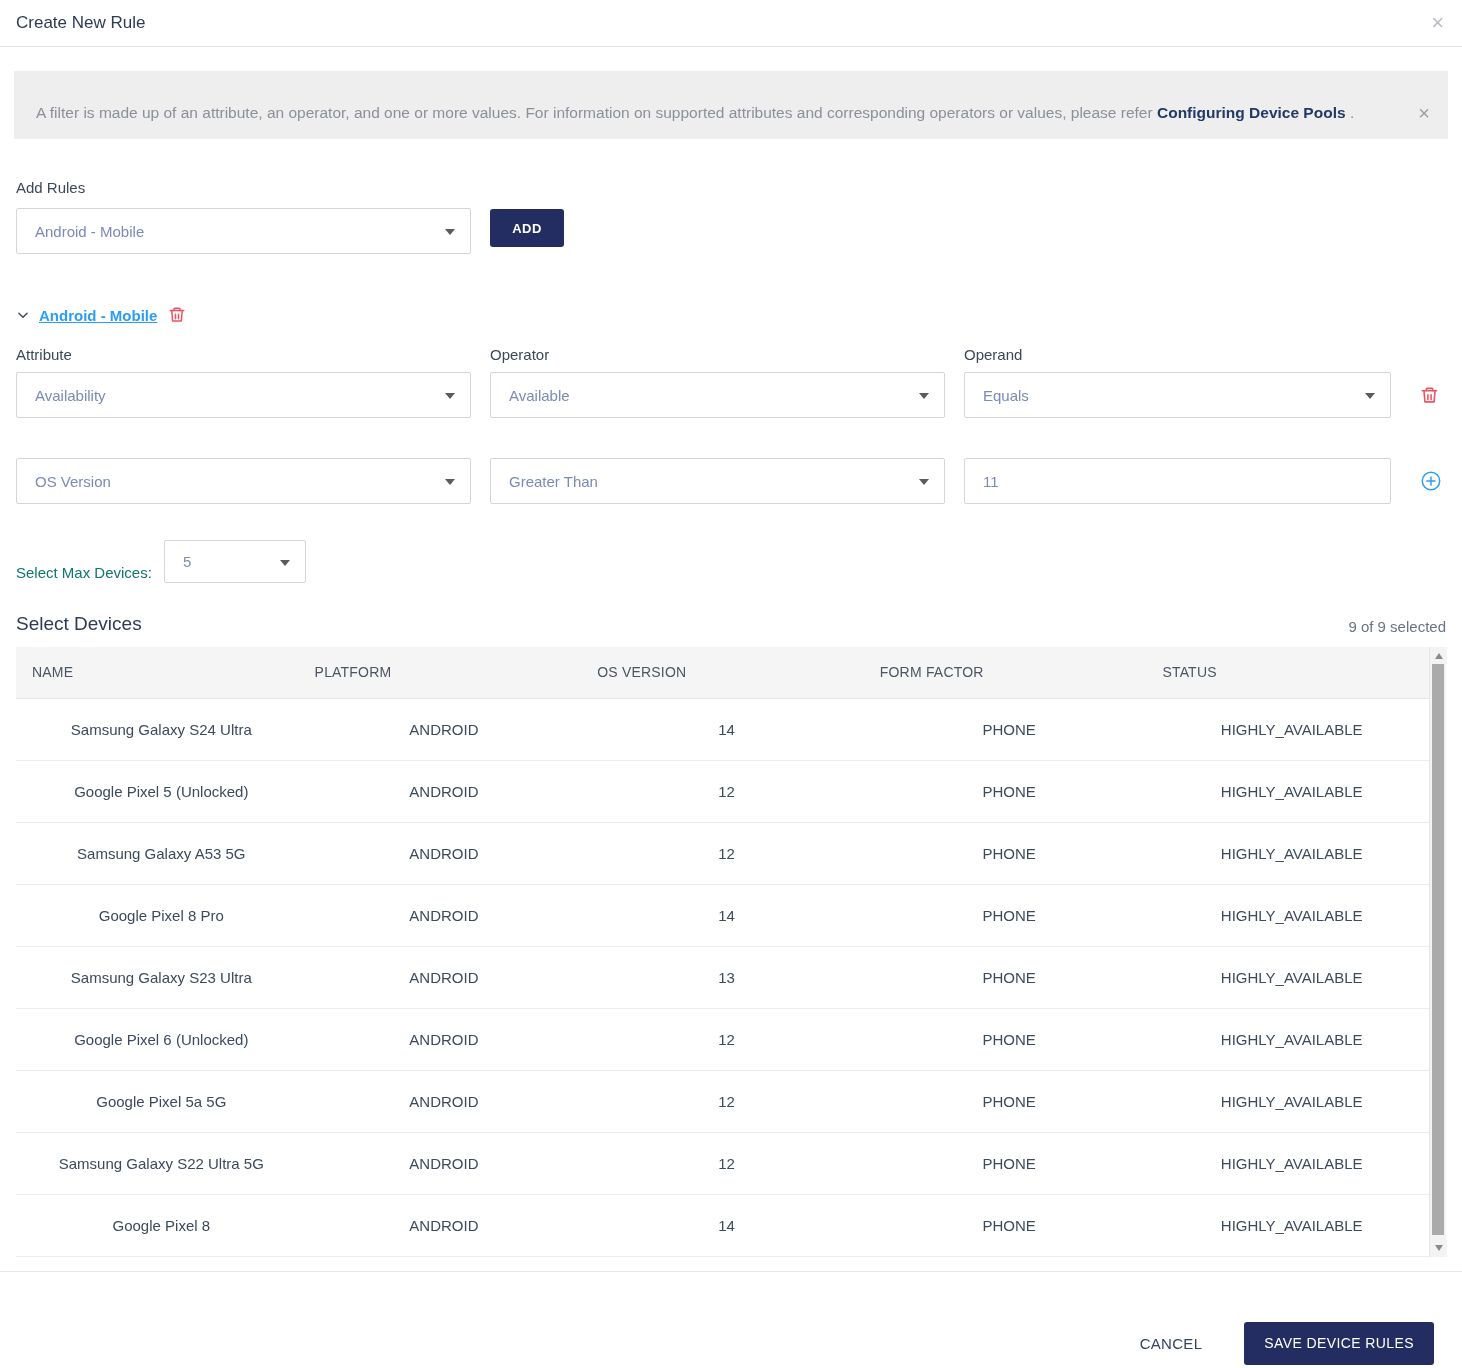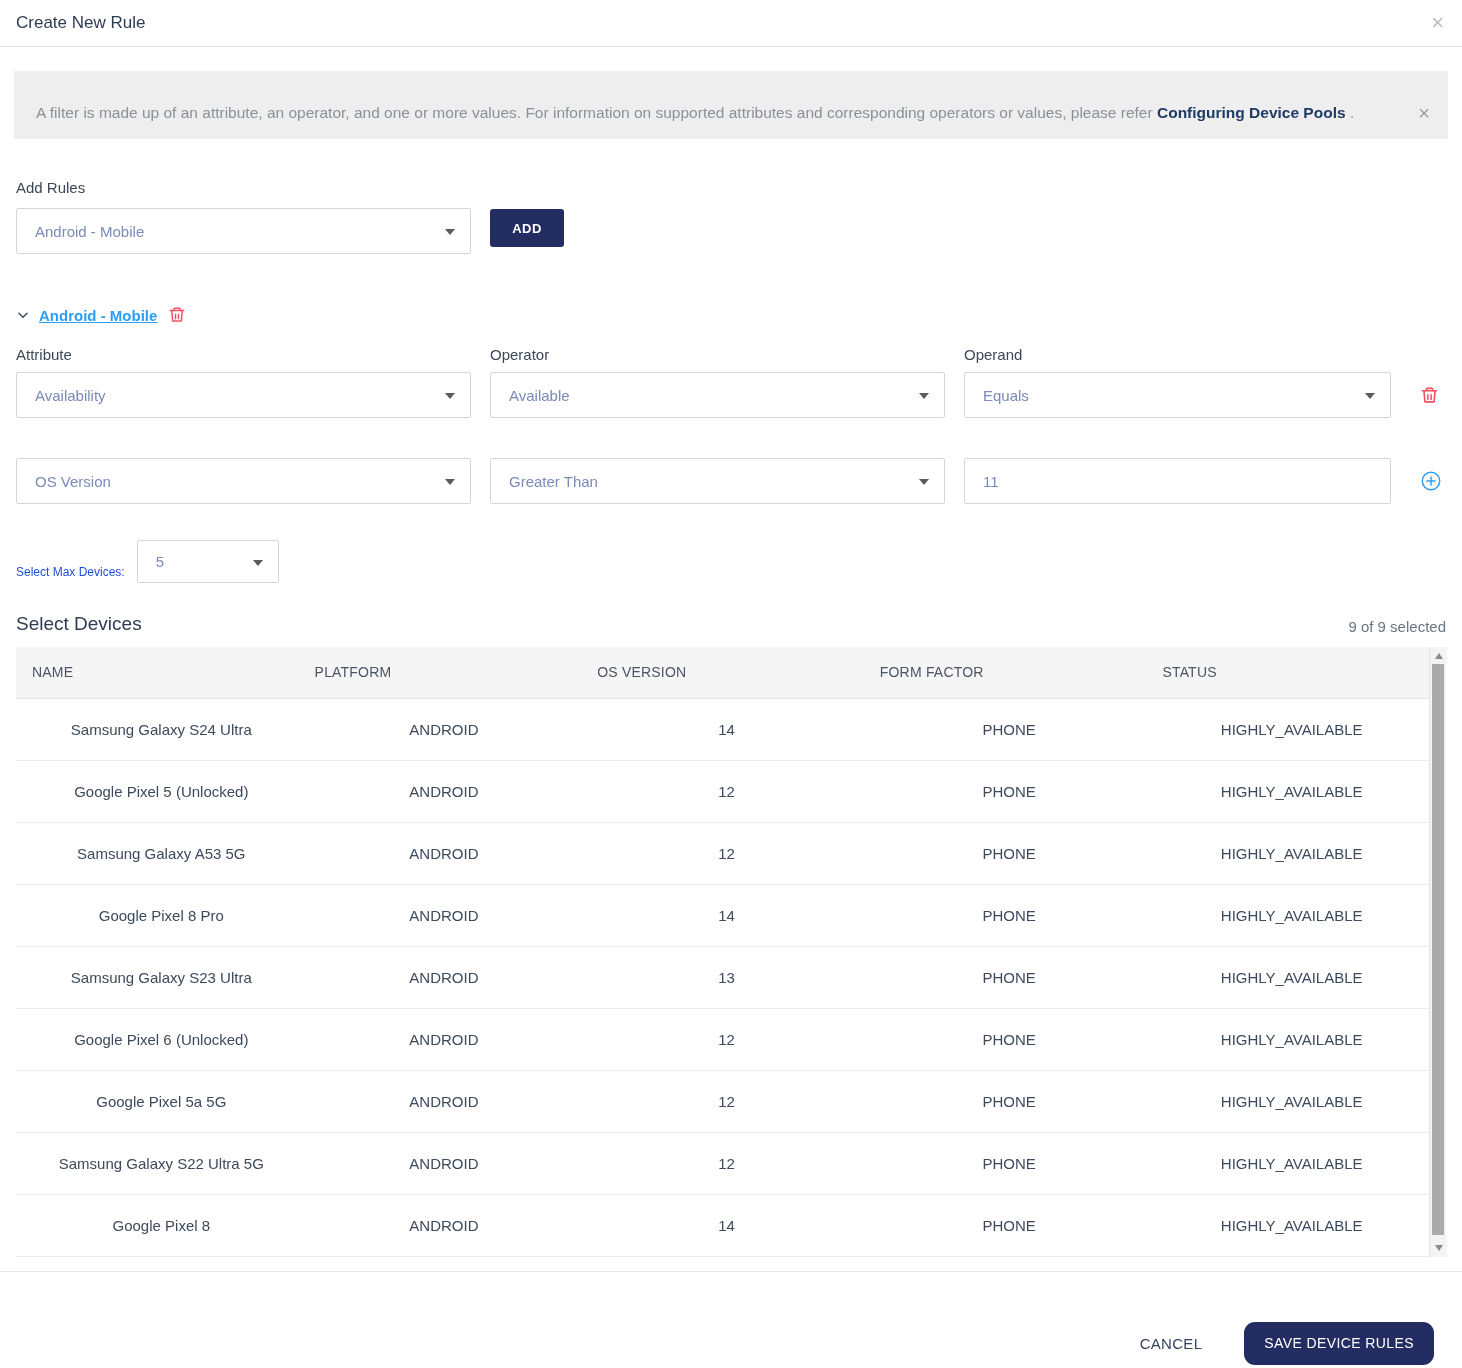--- a/index.html
+++ b/index.html
@@ -47,21 +47,21 @@
     align-items:center; justify-content:center; padding:2px; }
 
   .rule-grid { display:grid; grid-template-columns:455px 455px 427px 1fr; column-gap:19px; }
   .labels-row { margin-top:20px; font-size:15px; color:#3c4858; }
   .rule-row { margin-top:9px; align-items:center; }
   .rule-row + .rule-row { margin-top:40px; }
   .rule-row .row-action { justify-self:start; padding-left:10px; }
 
   
   .max-row { margin-top:36px; display:flex; align-items:center; gap:12px; }
-  .max-row .label { font-size:12px; color:#1d4ed8;margin-top:21px; }
+  .max-row .label { font-size:15px; color:#0f766e;margin-top:21px; }
   .max-row .select { width:142px; height:43px; }
 
   
   .devices-header { margin-top:30px; display:flex; justify-content:space-between; align-items:flex-end; }
   .devices-title { font-size:19px; color:#2e3b52; font-weight:500; }
   .devices-count { font-size:15px; color:#6a7383; }
 
   .table-wrap { position:relative; margin-top:12px; }
   table { width:calc(100% - 17px); border-collapse:collapse; table-layout:fixed; }
   thead th { height:51px; background:#f5f5f6; text-align:left; padding:0 8px 0 16px;
@@ -81,21 +81,21 @@
     border-bottom:6px solid #8a8a8a; }
   .sb-tri-down { width:0; height:0; border-left:4px solid transparent; border-right:4px solid transparent;
     border-top:6px solid #8a8a8a; }
   .sb-thumb { position:absolute; top:17px; bottom:22px; left:2px; right:2px; background:#aaaaaa; cursor:grab; }
 
   
   .footer { border-top:1px solid #e6e6e6; margin-top:14px; padding:50px 28px 0 0;
     display:flex; justify-content:flex-end; align-items:center; gap:42px; }
   .cancel-btn { background:none; border:none; cursor:pointer; font-size:15px; color:#36435f;
     font-weight:500; letter-spacing:.3px; font-family:"Liberation Sans", sans-serif; }
-  .save-btn { height:43px; background:#232d62; color:#fff; border:none; border-radius:11px;
+  .save-btn { height:43px; background:#232d62; color:#fff; border:none; border-radius:3px;
     font-size:14px; font-weight:500; letter-spacing:.4px; padding:0 20px; cursor:pointer;
     font-family:"Liberation Sans", sans-serif; }
 </style>
 </head>
 <body>
 
 <div>
 
   <div class="modal-header">
     <div class="modal-title">Create New Rule</div>

